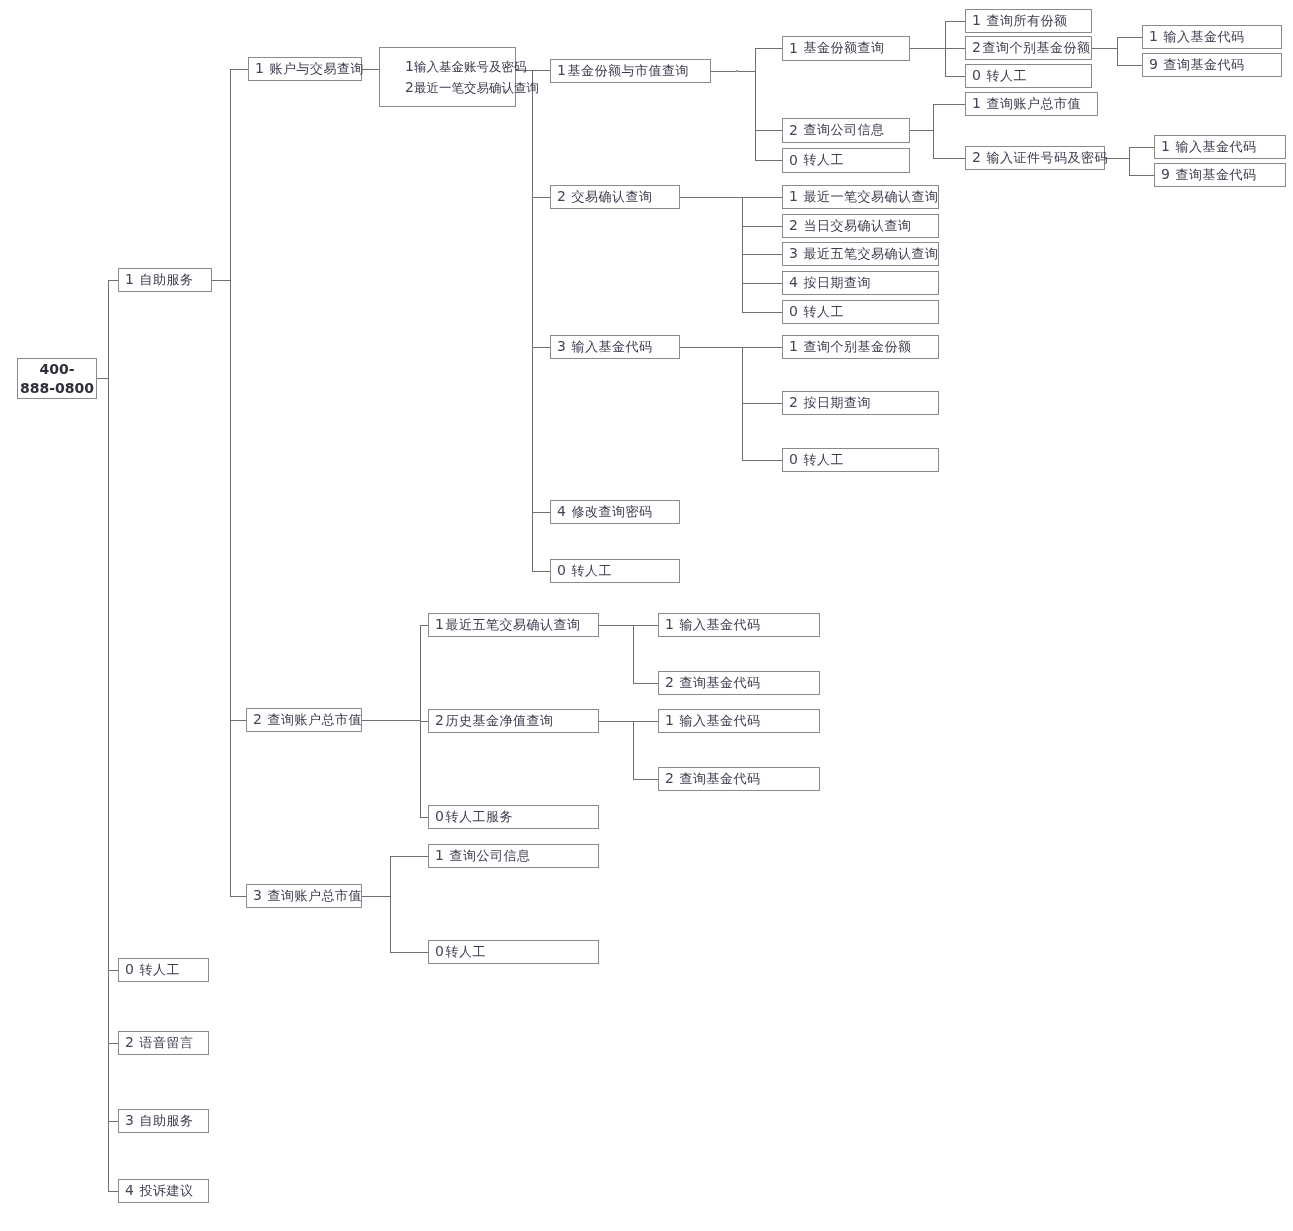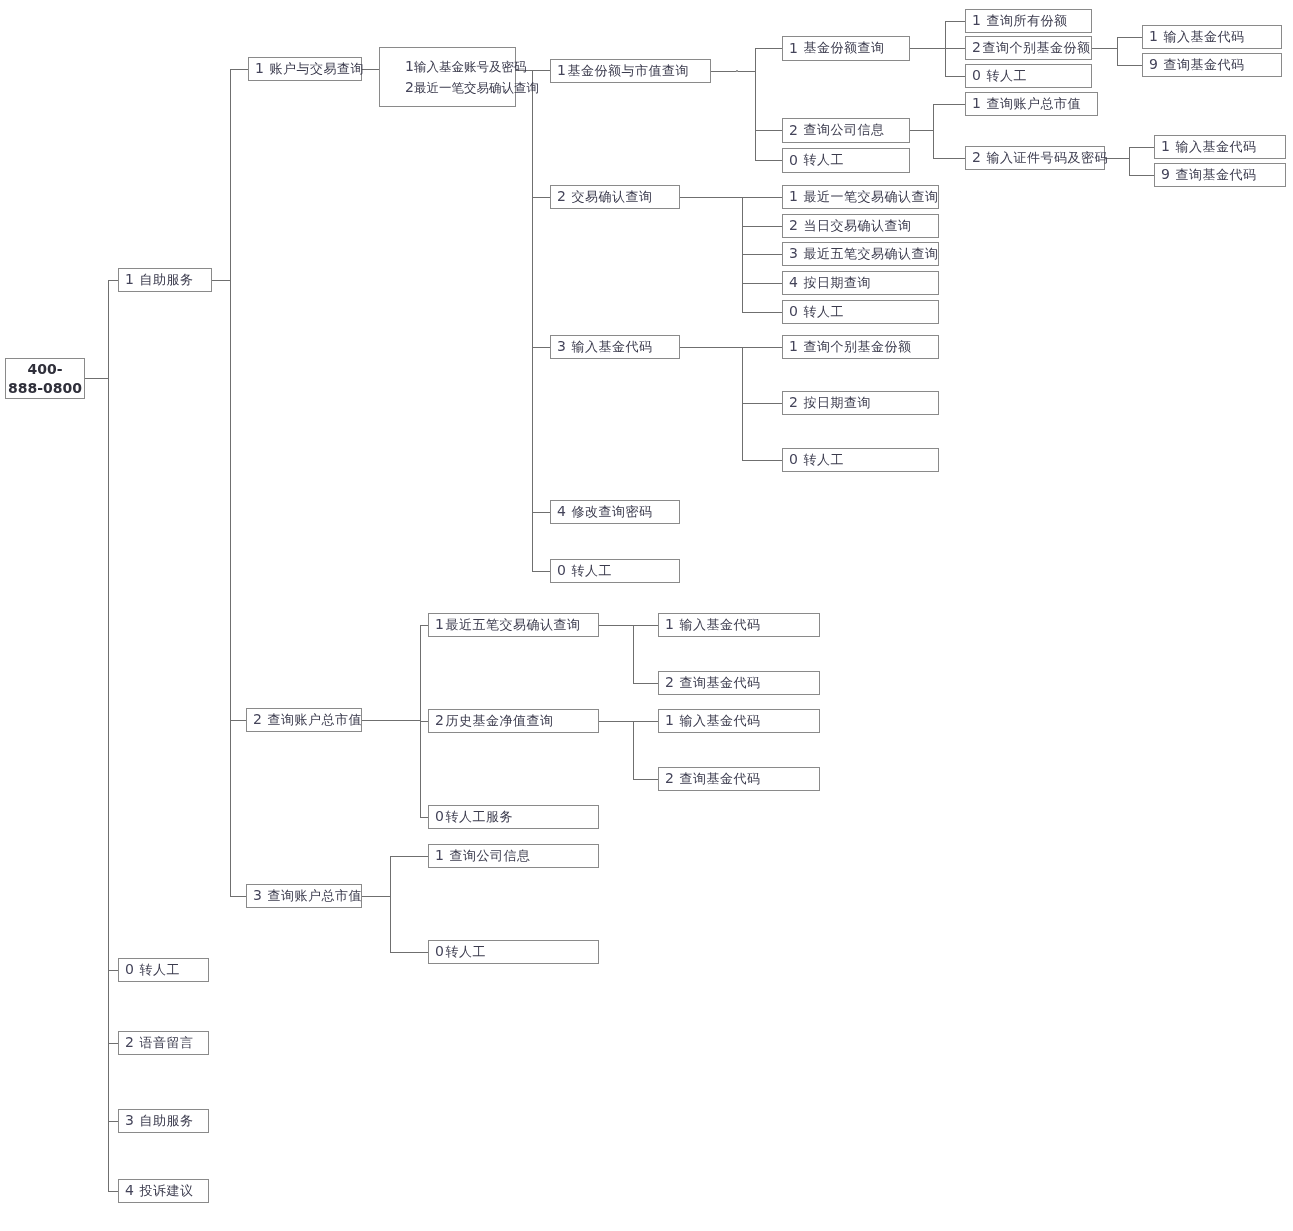--- a/index.html
+++ b/index.html
@@ -32,20 +32,21 @@
     letter-spacing: 0.5px;
   }
   .node.root {
     font-weight: bold;
     font-size: 14px;
     color: #2f2f3a;
     line-height: 1.35;
     flex-direction: column;
     justify-content: center;
     letter-spacing: 0;
+    margin-left: 12px;
   }
   .node.multiline {
     flex-direction: column;
     align-items: flex-start;
     justify-content: center;
     font-size: 12.5px;
     line-height: 1.5;
     letter-spacing: 0;
     padding-left: 25px;
   }

